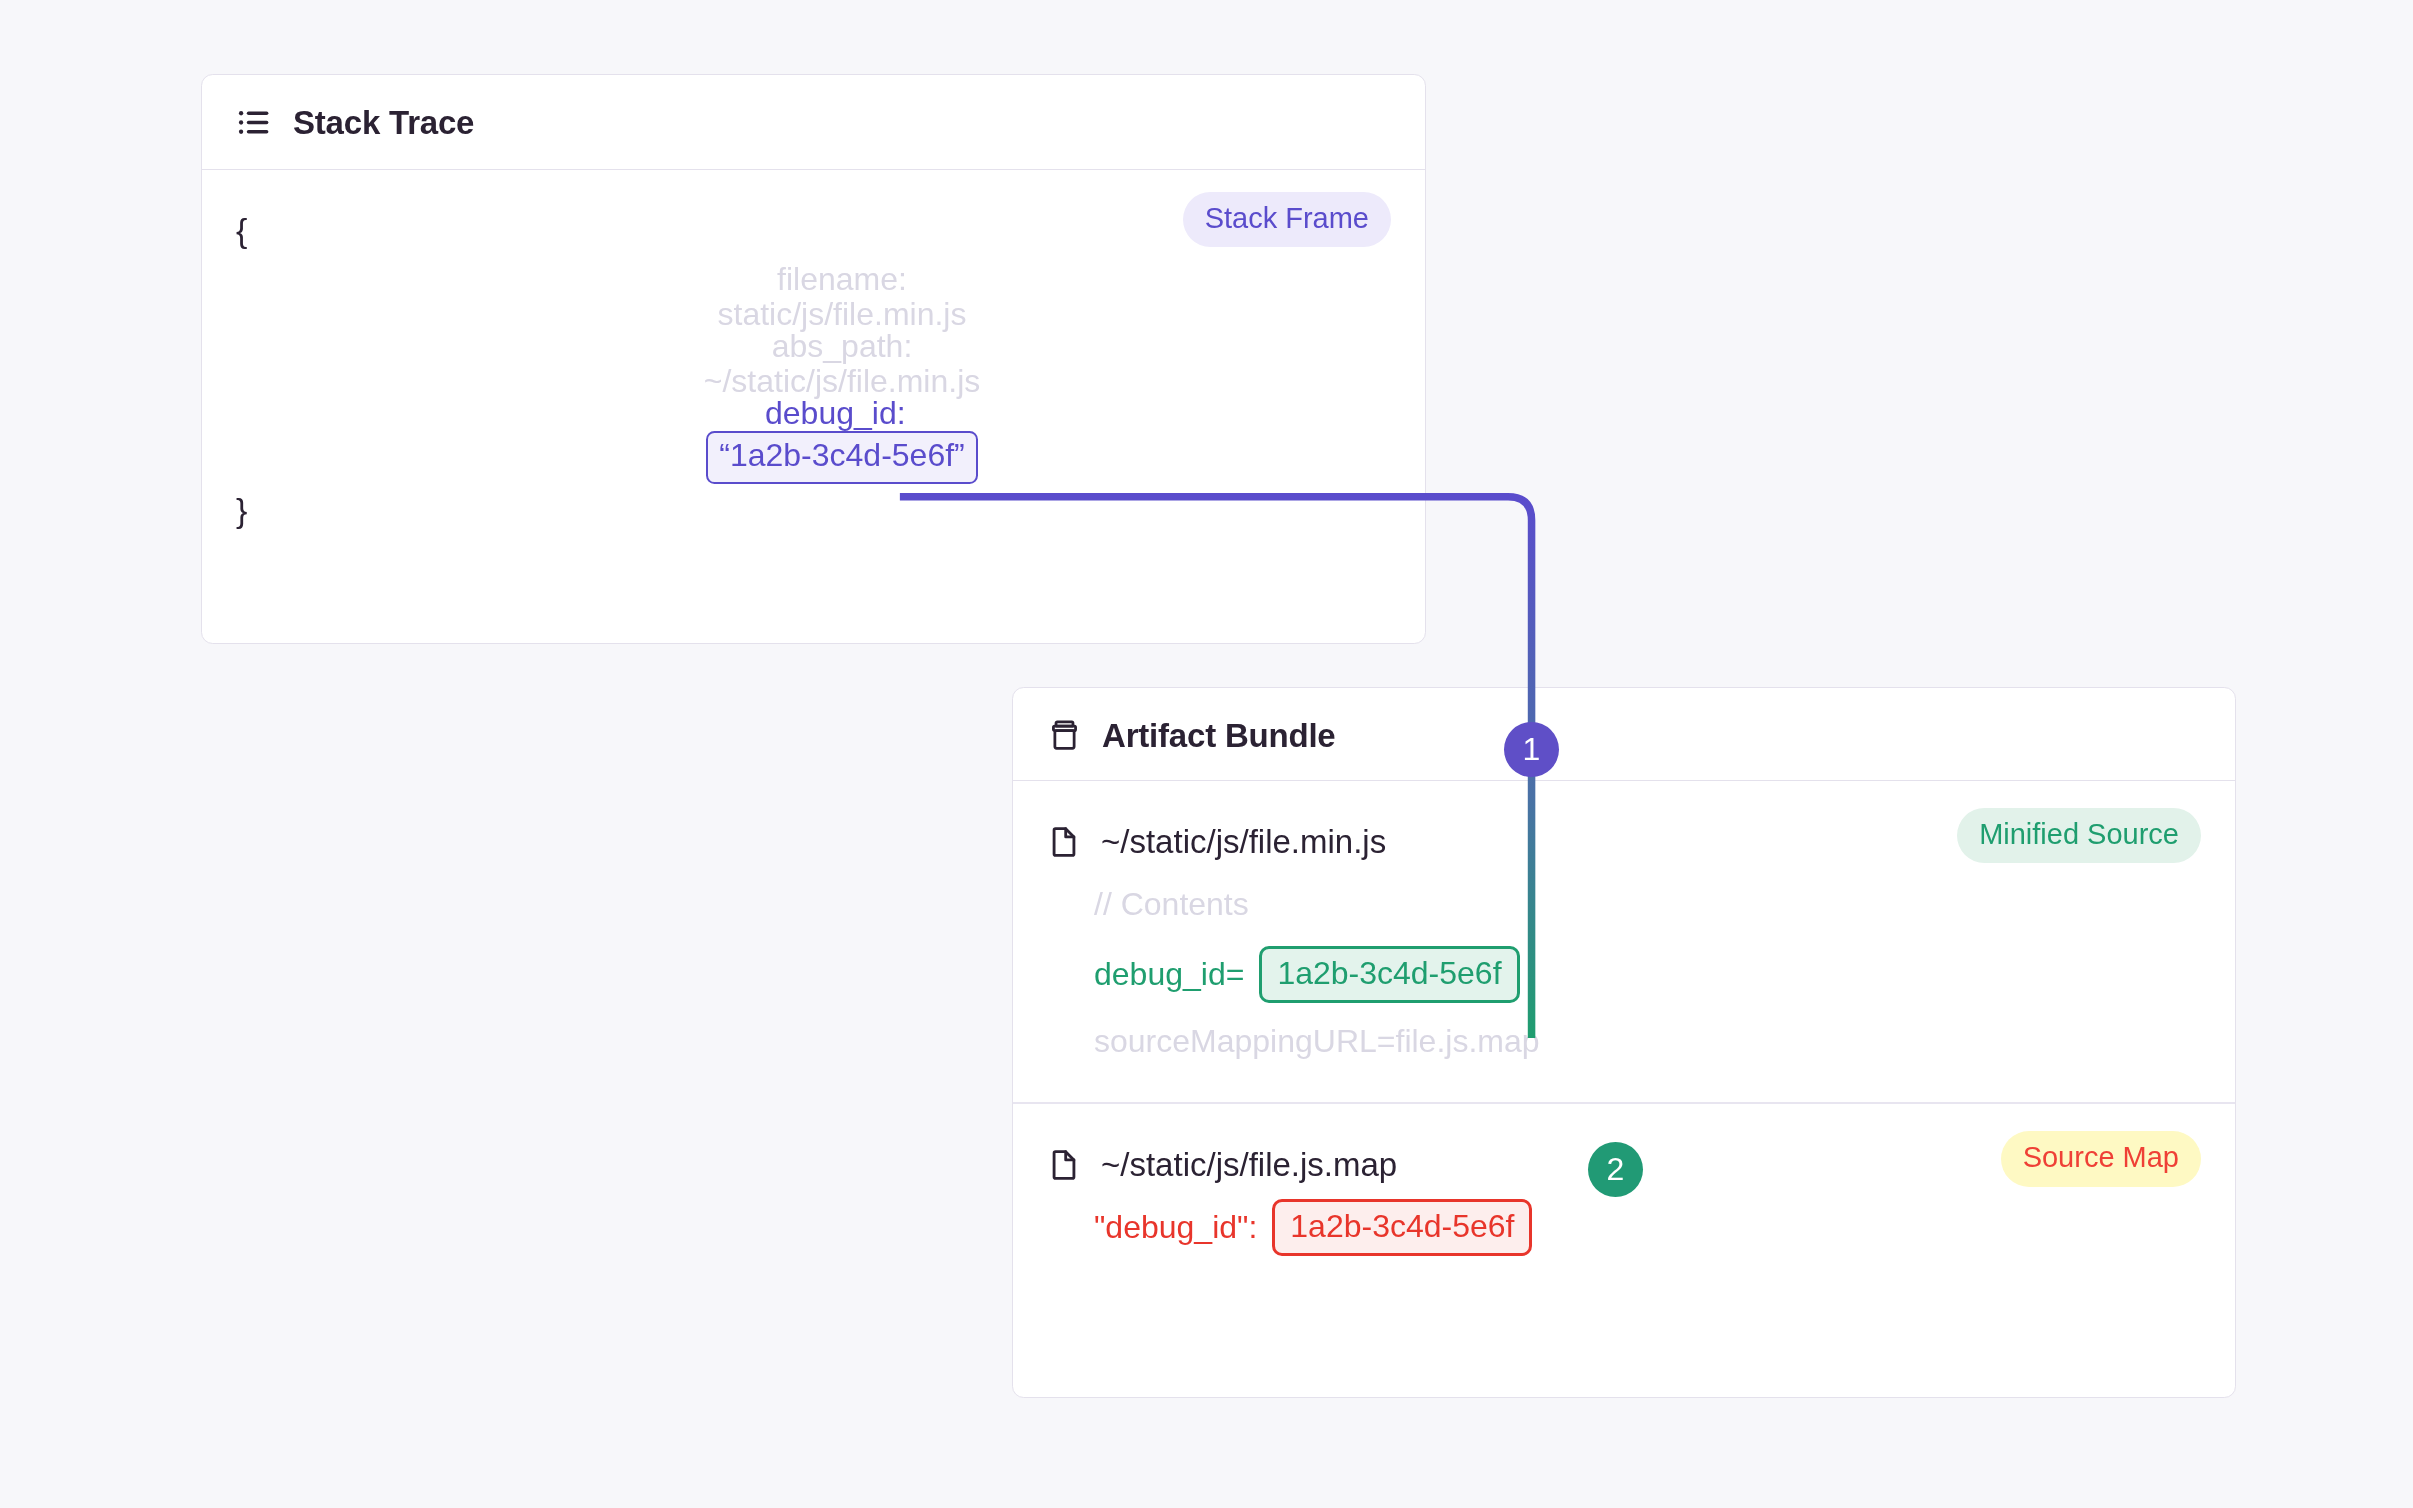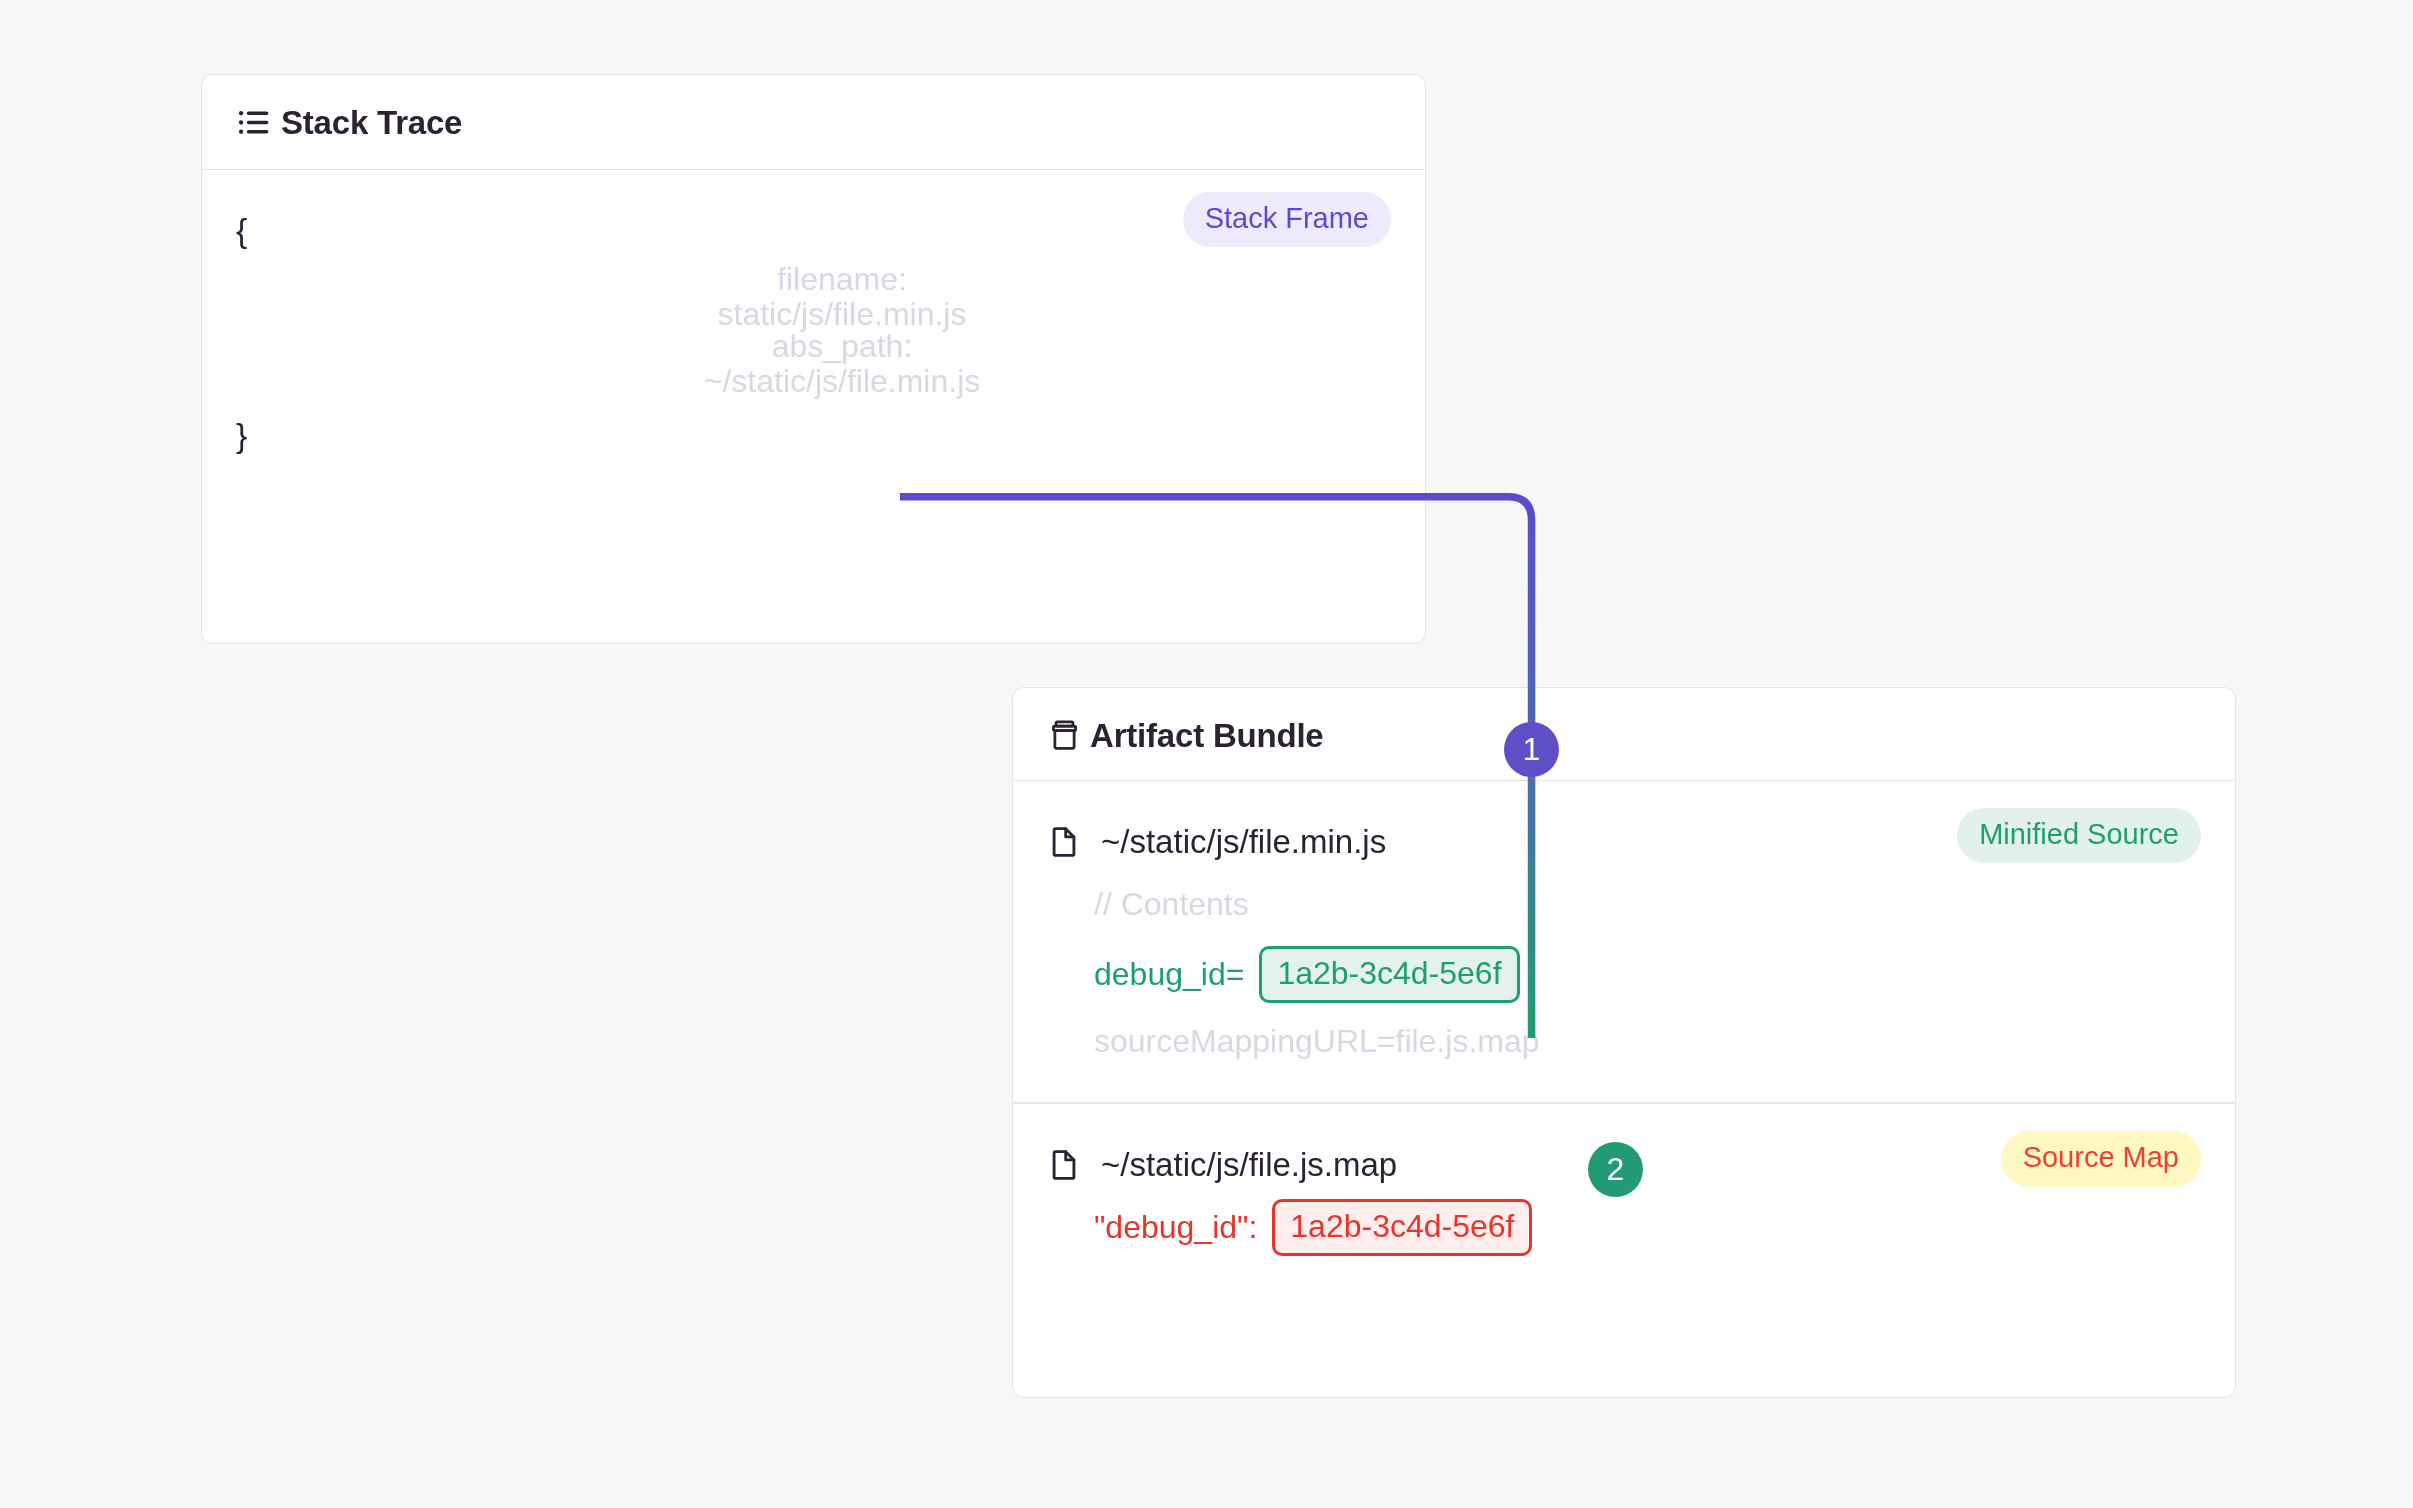--- a/index.html
+++ b/index.html
@@ -30,21 +30,21 @@
     position: absolute;
     background: #ffffff;
     border: 1.7px solid #e4e1ec;
     border-radius: 11.7px;
     box-sizing: border-box;
     z-index: 2;
   }
   .card-header {
     display: flex;
     align-items: center;
-    gap: 8px;
+    gap: 20px;
     padding: 28.5px 34px 27px 34px;
     border-bottom: 1.7px solid #e4e1ec;
     box-sizing: border-box;
   }
   .card-title {
     font-size: 33px;
     font-weight: 700;
     color: #2b2233;
     letter-spacing: -0.2px;
     white-space: nowrap;
@@ -281,20 +281,24 @@
     <div class="code-line row-faded indent">
       <span class="faded key">filename:</span>
       <span class="faded">static/js/file.min.js</span>
     </div>
 
     <div class="code-line row-faded indent">
       <span class="faded key">abs_path:</span>
       <span class="faded">~/static/js/file.min.js</span>
     </div>
 
+    <div class="code-line row-debug indent">
+      <span class="lbl-purple">debug_id:</span>
+      <span class="chip chip-purple">“1a2b-3c4d-5e6f”</span>
+    </div>
 
     <div class="code-line row-brace-close">
       <span class="brace">}</span>
     </div>
 
   </div>
 </div>
 
 <div class="card" id="card-artifact-bundle">
 

